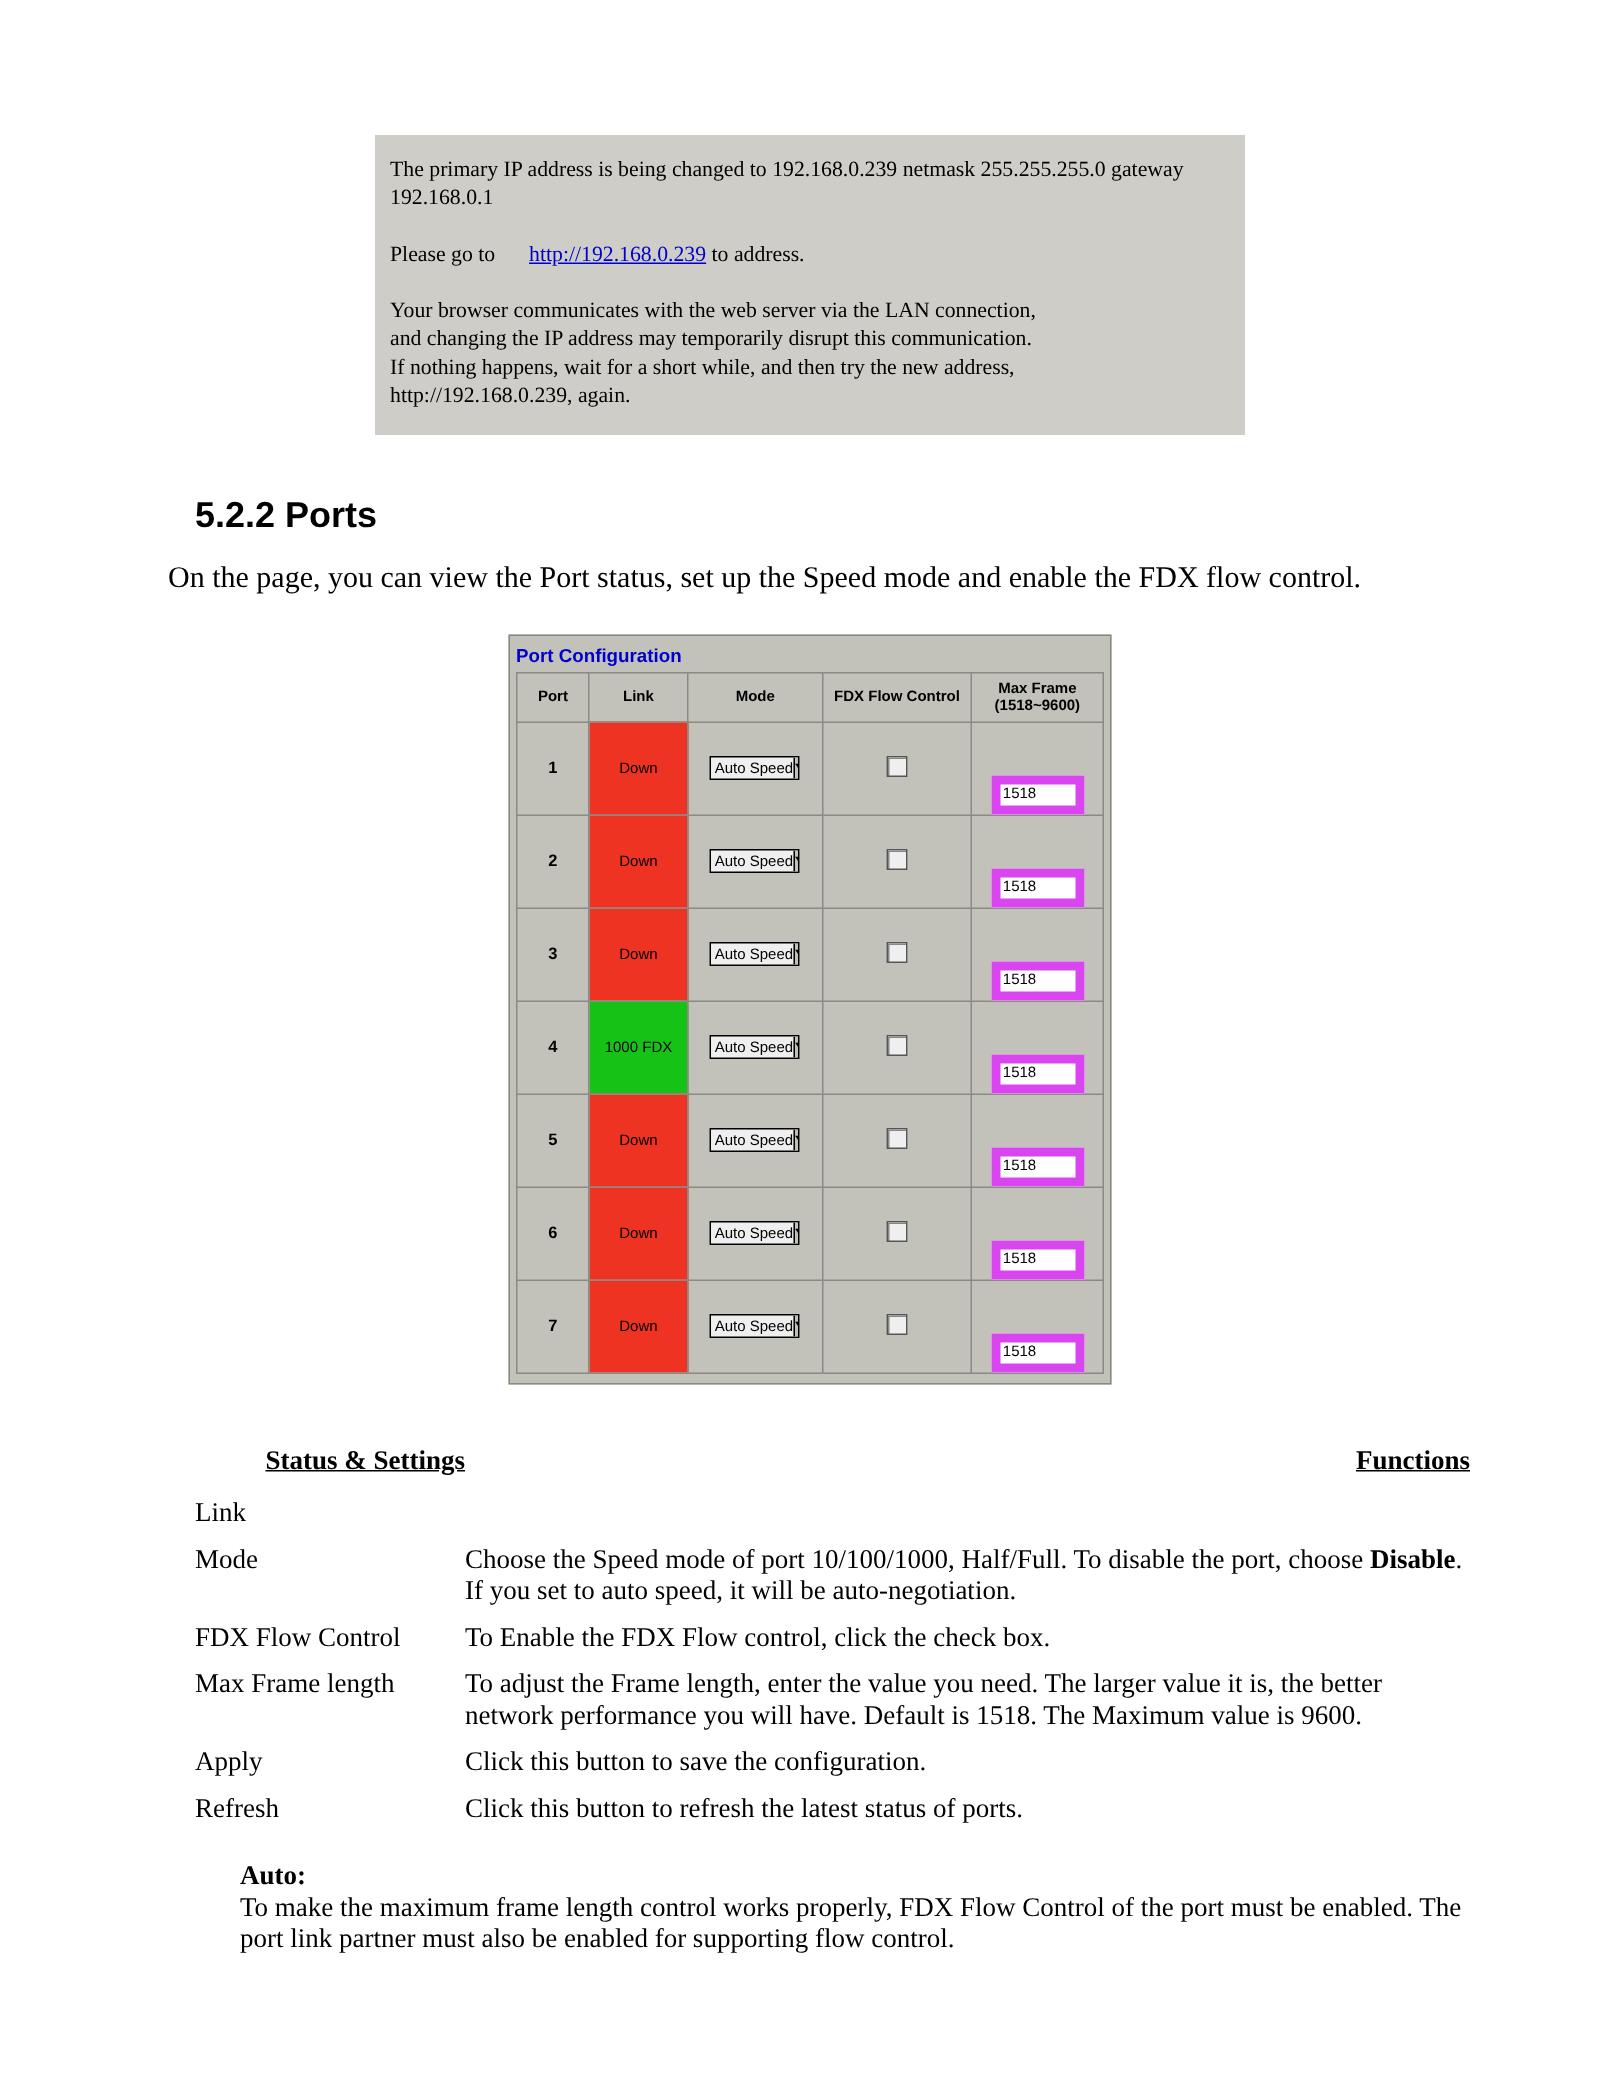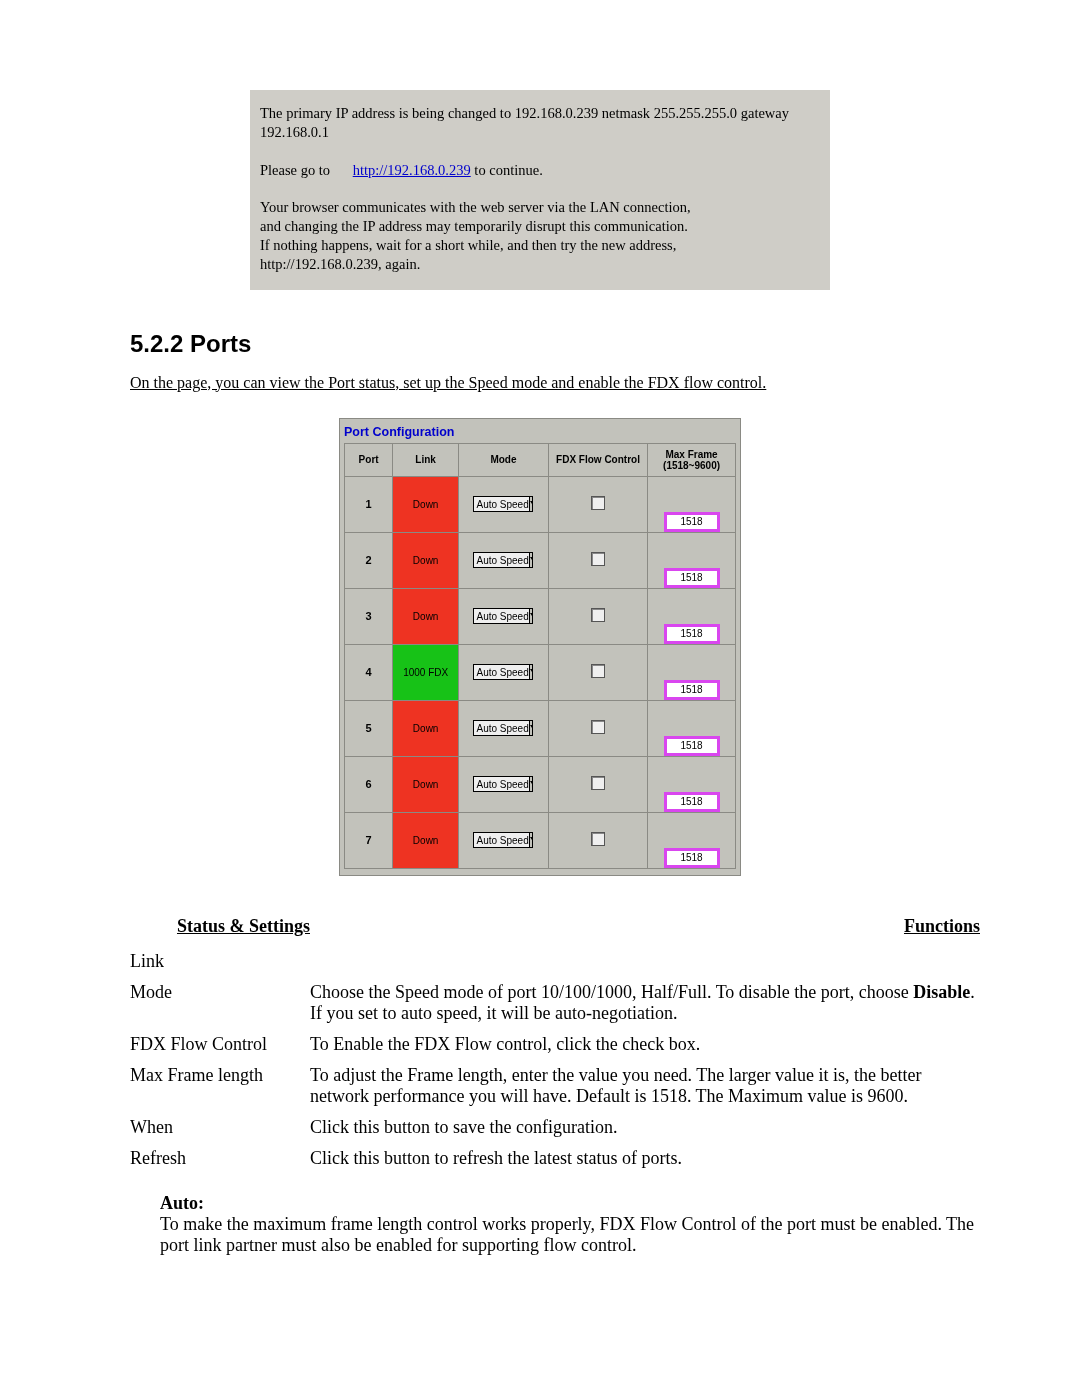--- a/index.html
+++ b/index.html
@@ -28,23 +28,22 @@
     text-decoration: underline;
     margin-left: 19px;
   }
   .section-heading {
     font-family: Arial, Helvetica, sans-serif;
     font-weight: bold;
     font-size: 24px;
     margin: 0 0 16px 30px;
   }
   .section-intro {
-    font-size: 16px;
-    margin: 0 0 26px 30px;
-    text-decoration: underline;
+    font-size: 20px;
+    margin: 0 0 26px 12px;
   }
   .portconfig-wrap {
     width: 400px;
     margin: 0 auto 40px auto;
     background: #c2c2bb;
     border: 1px solid #8a8a84;
     font-family: Verdana, Arial, sans-serif;
     font-size: 11px;
   }
   .portconfig-title {
@@ -120,24 +119,24 @@
     display: inline-block;
     width: 12px;
     height: 12px;
     border: 1px solid #555;
     background: #efefef;
     box-shadow: inset 1px 1px 0 #888;
   }
   .maxframe-input {
     width: 46px;
     height: 14px;
-    border: 3px solid #d946ef;
+    border: 6px solid #d946ef;
     background: #fff;
     font-size: 10px;
-    text-align: center;
+    text-align: left;
     padding: 0 2px;
     font-family: Arial, sans-serif;
     margin-top: 35px;
   }
   .defs {
     margin: 0 0 24px 30px;
     font-size: 18px;
   }
   .defs-row { display: flex; align-items: flex-start; margin-bottom: 10px; }
   .defs-label { width: 180px; flex-shrink: 0; }
@@ -167,21 +166,21 @@
 <body>
 
 <div class="page">
 
   <div class="notice-box">
     <div>
       <span>The primary IP address is being changed to </span><span>192.168.0.239</span><span> netmask </span><span>255.255.255.0</span><span> gateway </span><span>192.168.0.1</span>
     </div>
     <br>
     <div>
-      <span>Please go to </span><a href="#">http://192.168.0.239</a><span> to continue.</span>
+      <span>Please go to </span><a href="#">http://192.168.0.239</a><span> to address.</span>
     </div>
     <br>
     <div>
       <span>Your browser communicates with the web server via the LAN connection,</span><br>
       <span>and changing the IP address may temporarily disrupt this communication.</span><br>
       <span>If nothing happens, wait for a short while, and then try the new address,</span><br>
       <span>http://192.168.0.239, again.</span>
     </div>
   </div>
 
@@ -318,21 +317,21 @@
         </div>
         <div class="defs-row">
           <div class="defs-label">FDX Flow Control</div>
           <div class="defs-func">To Enable the FDX Flow control, click the check box.</div>
         </div>
         <div class="defs-row">
           <div class="defs-label">Max Frame length</div>
           <div class="defs-func">To adjust the Frame length, enter the value you need. The larger value it is, the better network performance you will have. Default is 1518. The Maximum value is 9600.</div>
         </div>
         <div class="defs-row">
-          <div class="defs-label">When</div>
+          <div class="defs-label">Apply</div>
           <div class="defs-func">Click this button to save the configuration.</div>
         </div>
         <div class="defs-row">
           <div class="defs-label">Refresh</div>
           <div class="defs-func">Click this button to refresh the latest status of ports.</div>
         </div>
       </div>
   </div>
 
   <div class="note-block">

